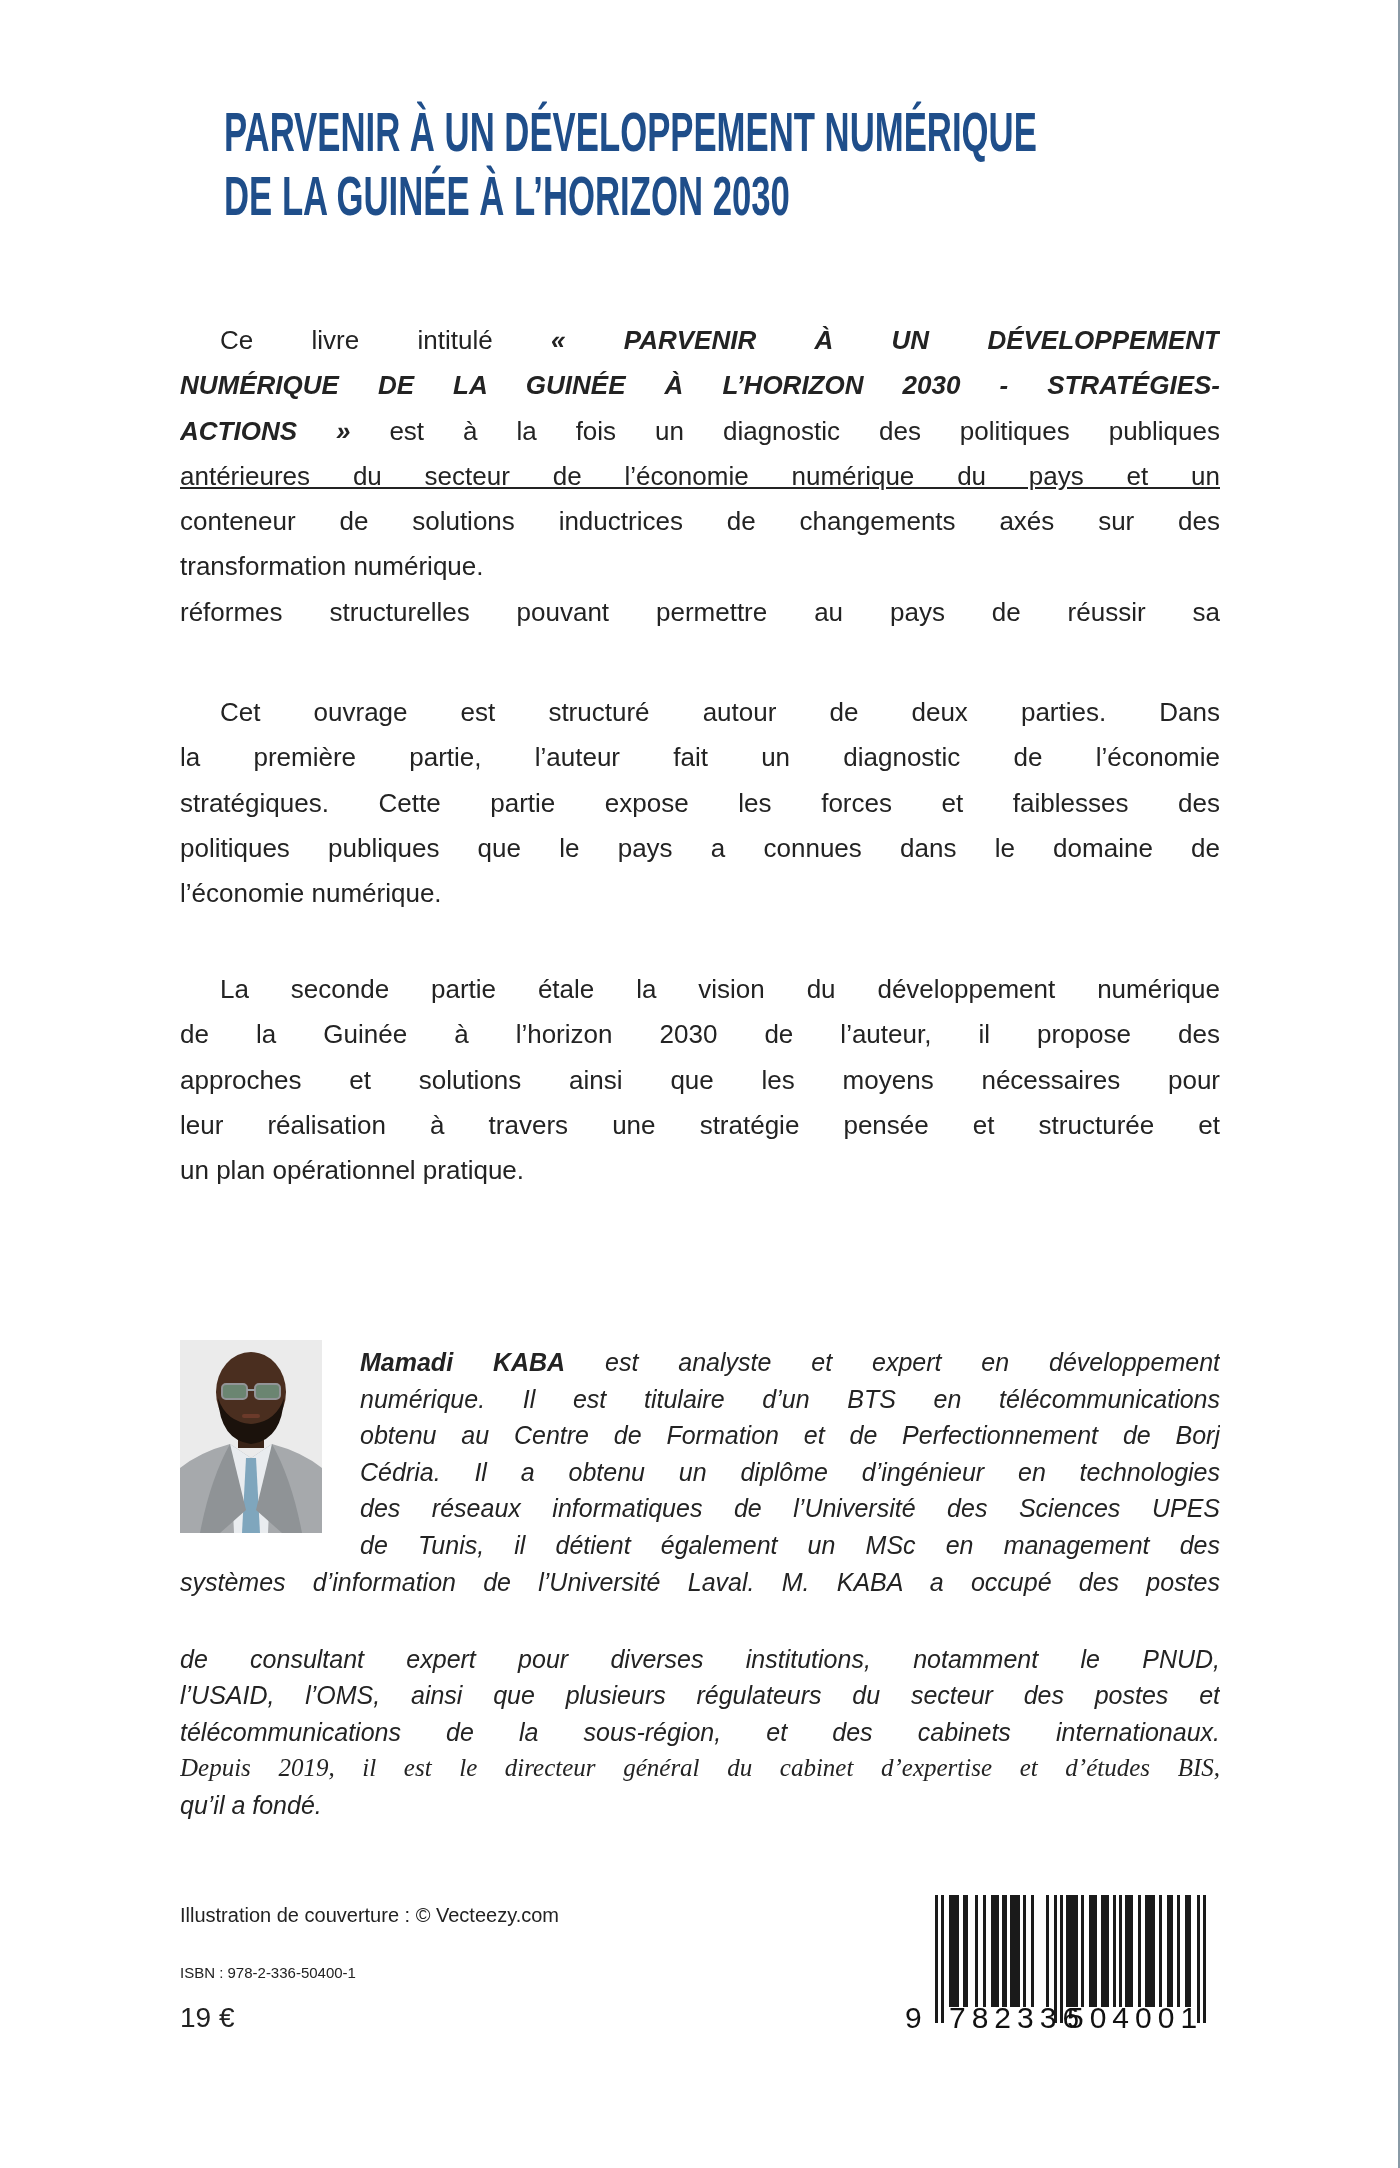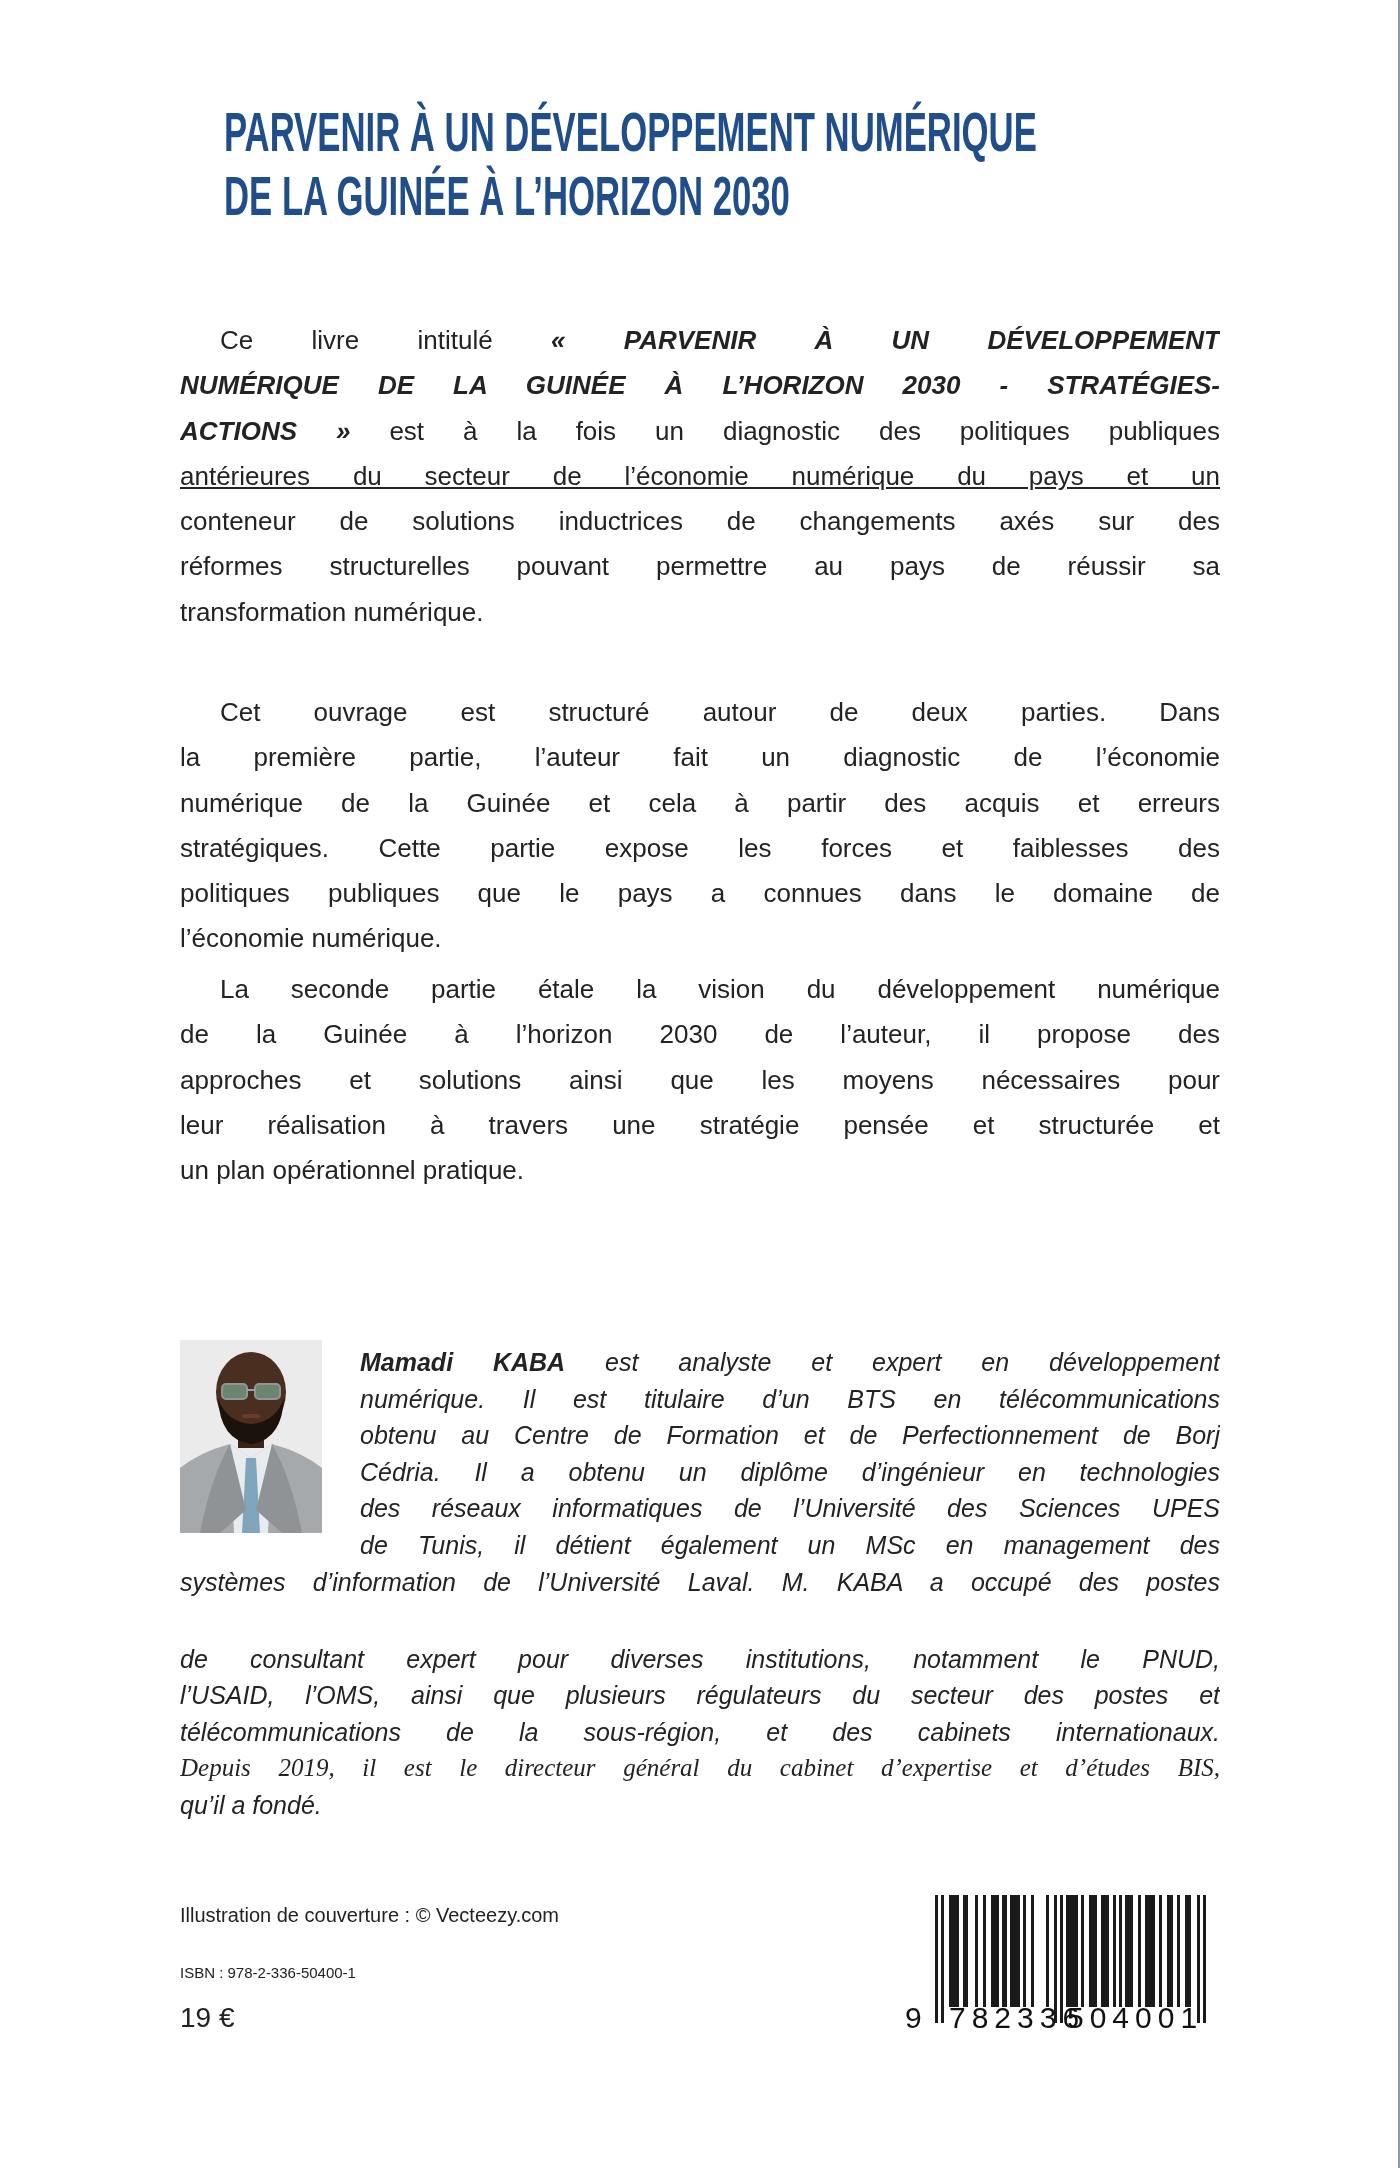--- a/index.html
+++ b/index.html
@@ -164,28 +164,27 @@
   <span class="title-line">PARVENIR À  UN DÉVELOPPEMENT NUMÉRIQUE</span>
   <span class="title-line">DE LA GUINÉE À L’HORIZON 2030</span>
 </div>
 
 <div class="body-text" id="para1">
   <span class="line indent" style="white-space: normal; overflow: hidden;"><span>Ce livre intitulé </span><span class="em-bold">« PARVENIR À UN DÉVELOPPEMENT</span></span>
   <span class="line" style="white-space: normal; overflow: hidden;"><span class="em-bold">NUMÉRIQUE DE LA GUINÉE À L’HORIZON 2030 - STRATÉGIES-</span></span>
   <span class="line" style="white-space: normal; overflow: hidden;"><span class="em-bold">ACTIONS »</span><span> est à la fois un diagnostic des politiques publiques</span></span>
   <span class="line" style="white-space: normal; overflow: hidden; text-decoration: underline;">antérieures du secteur de l’économie numérique du pays et un</span>
   <span class="line" style="white-space: normal; overflow: hidden;">conteneur de solutions inductrices de changements axés sur des</span>
+  <span class="line last">transformation numérique.</span>
   <span class="line" style="white-space: normal; overflow: hidden;">réformes structurelles pouvant permettre au pays de réussir sa</span>
-  <span class="line last">transformation numérique.</span>
 </div>
 
 <div class="body-text" id="para2">
   <span class="line indent" style="white-space: normal; overflow: hidden;">Cet ouvrage est structuré autour de deux parties. Dans</span>
   <span class="line" style="white-space: normal; overflow: hidden;">la première partie, l’auteur fait un diagnostic de l’économie</span>
-  <span class="line" style="white-space: normal; overflow: hidden;">numérique de la Guinée et cela à partir des acquis et erreurs</span>
   <span class="line" style="white-space: normal; overflow: hidden;">stratégiques. Cette partie expose les forces et faiblesses des</span>
   <span class="line" style="white-space: normal; overflow: hidden;">politiques publiques que le pays a connues dans le domaine de</span>
   <span class="line last">l’économie numérique.</span>
 </div>
 
 <div class="body-text" id="para3">
   <span class="line indent" style="white-space: normal; overflow: hidden;">La seconde partie étale la vision du développement numérique</span>
   <span class="line" style="white-space: normal; overflow: hidden;">de la Guinée à l’horizon 2030 de l’auteur, il propose des</span>
   <span class="line" style="white-space: normal; overflow: hidden;">approches et solutions ainsi que les moyens nécessaires pour</span>
   <span class="line" style="white-space: normal; overflow: hidden;">leur réalisation à travers une stratégie pensée et structurée et</span>

